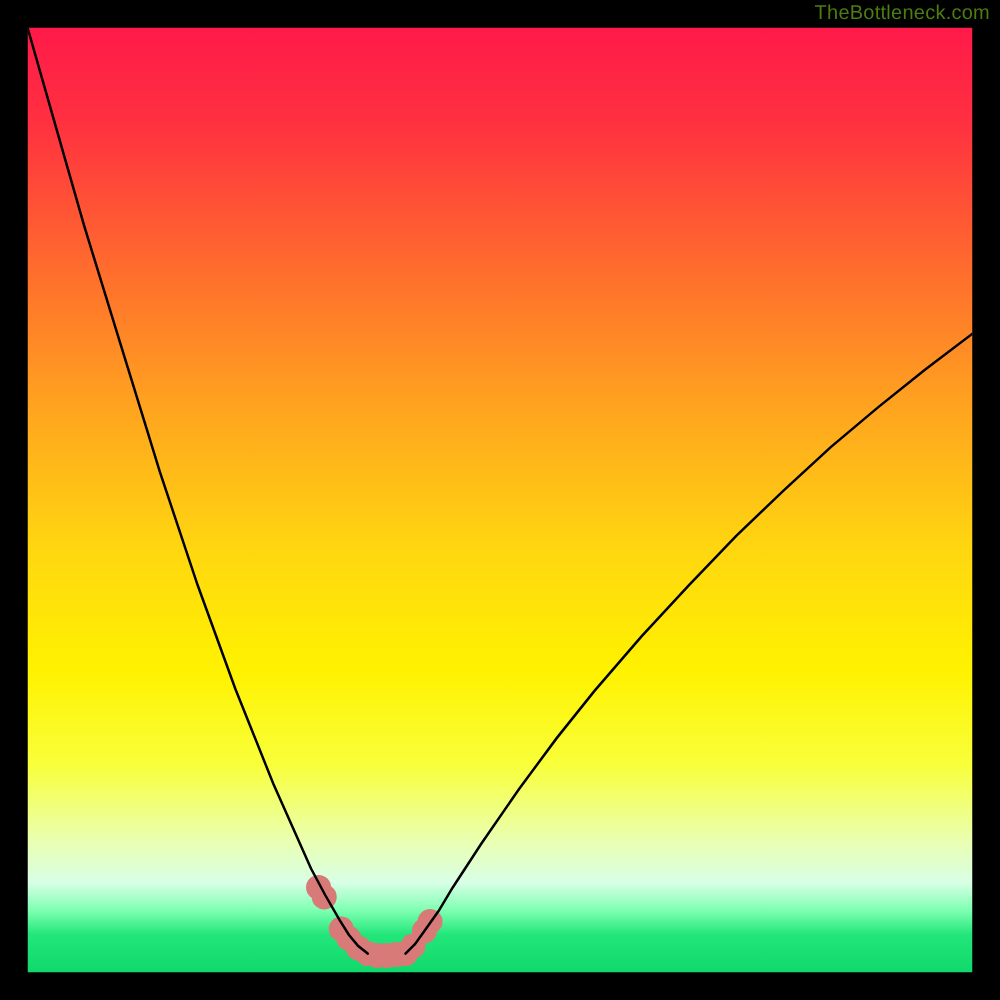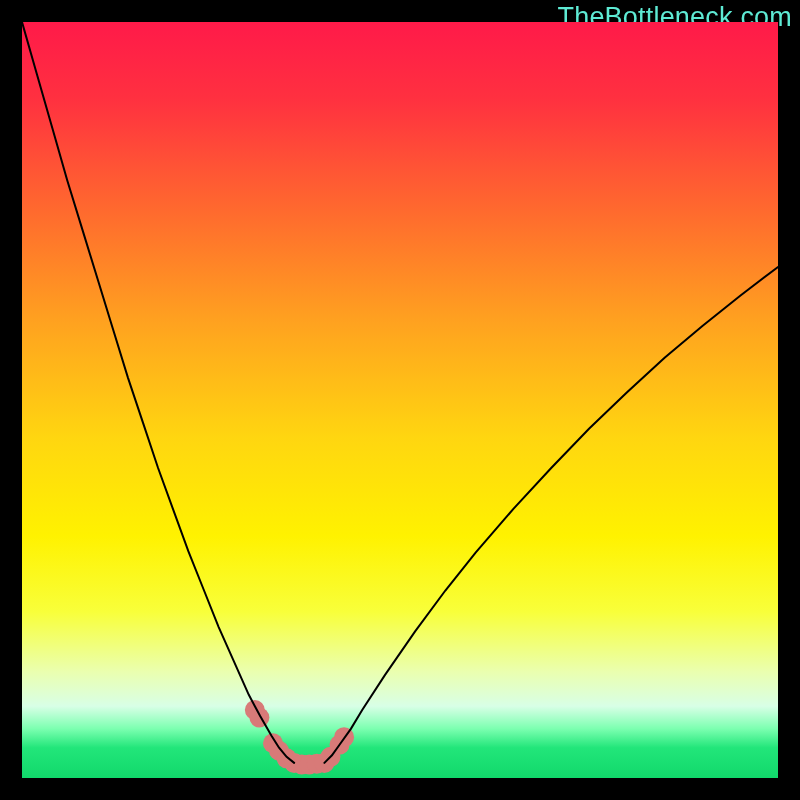--- a/index.html
+++ b/index.html
@@ -23,22 +23,22 @@
     position: absolute;
     left: 22px;
     top: 22px;
     width: 756px;
     height: 756px;
   }
   .watermark {
     position: absolute;
     top: 2px;
     right: 8px;
-    color: #5eead4;
-    font-size: 27px;
+    color: #4d7c0f;
+    font-size: 16px;
     font-weight: 400;
     letter-spacing: 0.2px;
     user-select: none;
   }
   svg { display: block; }
 </style>
 </head>
 <body>
 
 <div class="frame">

